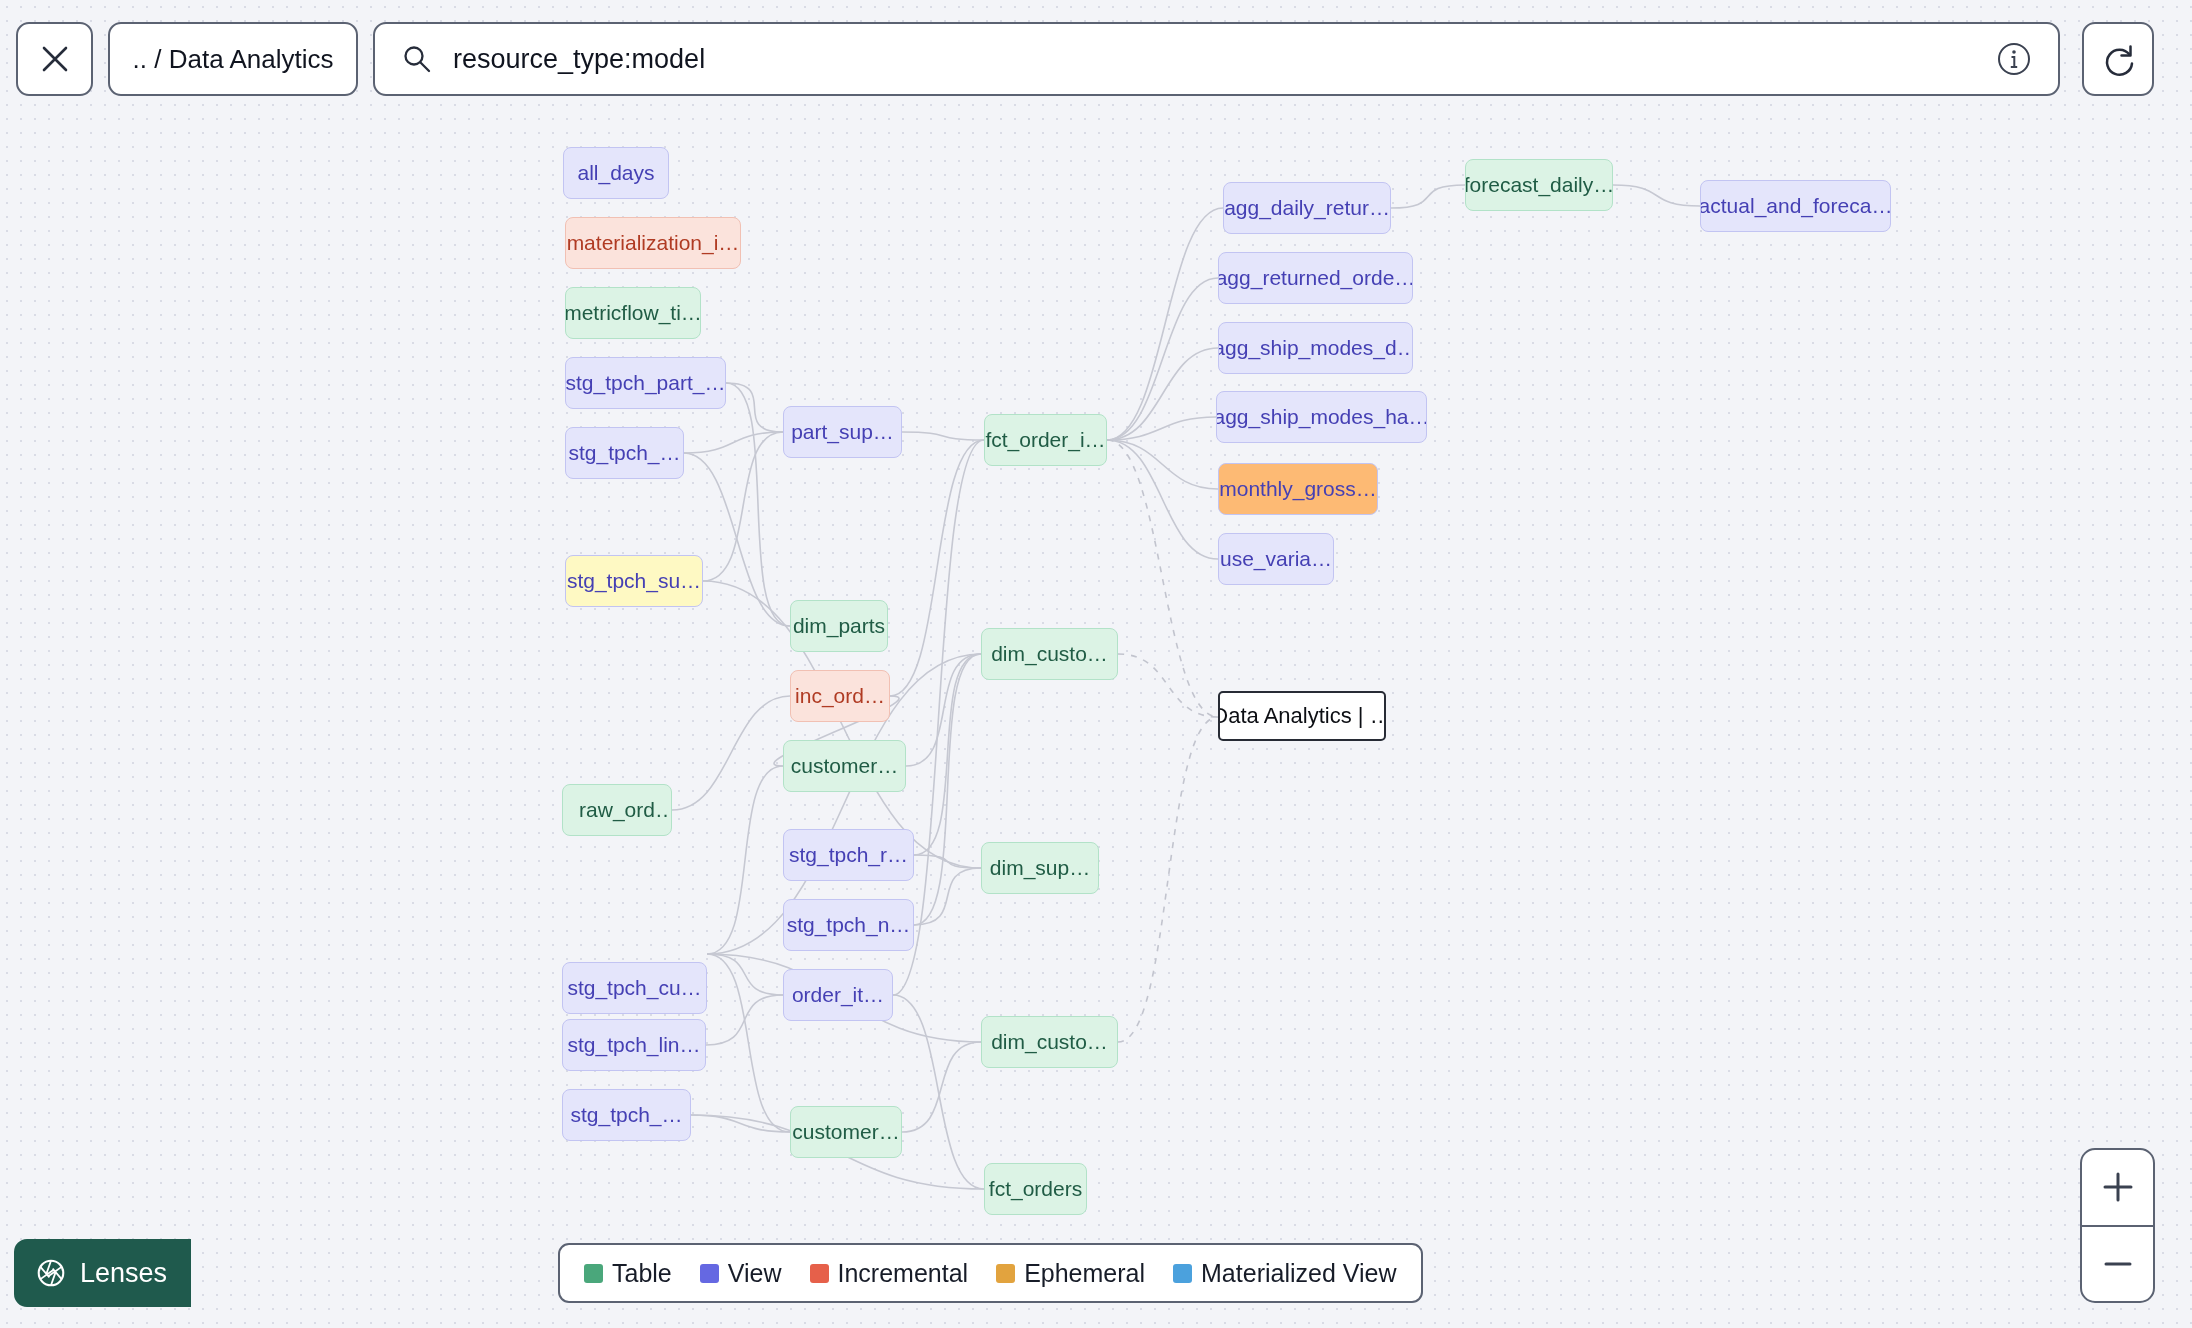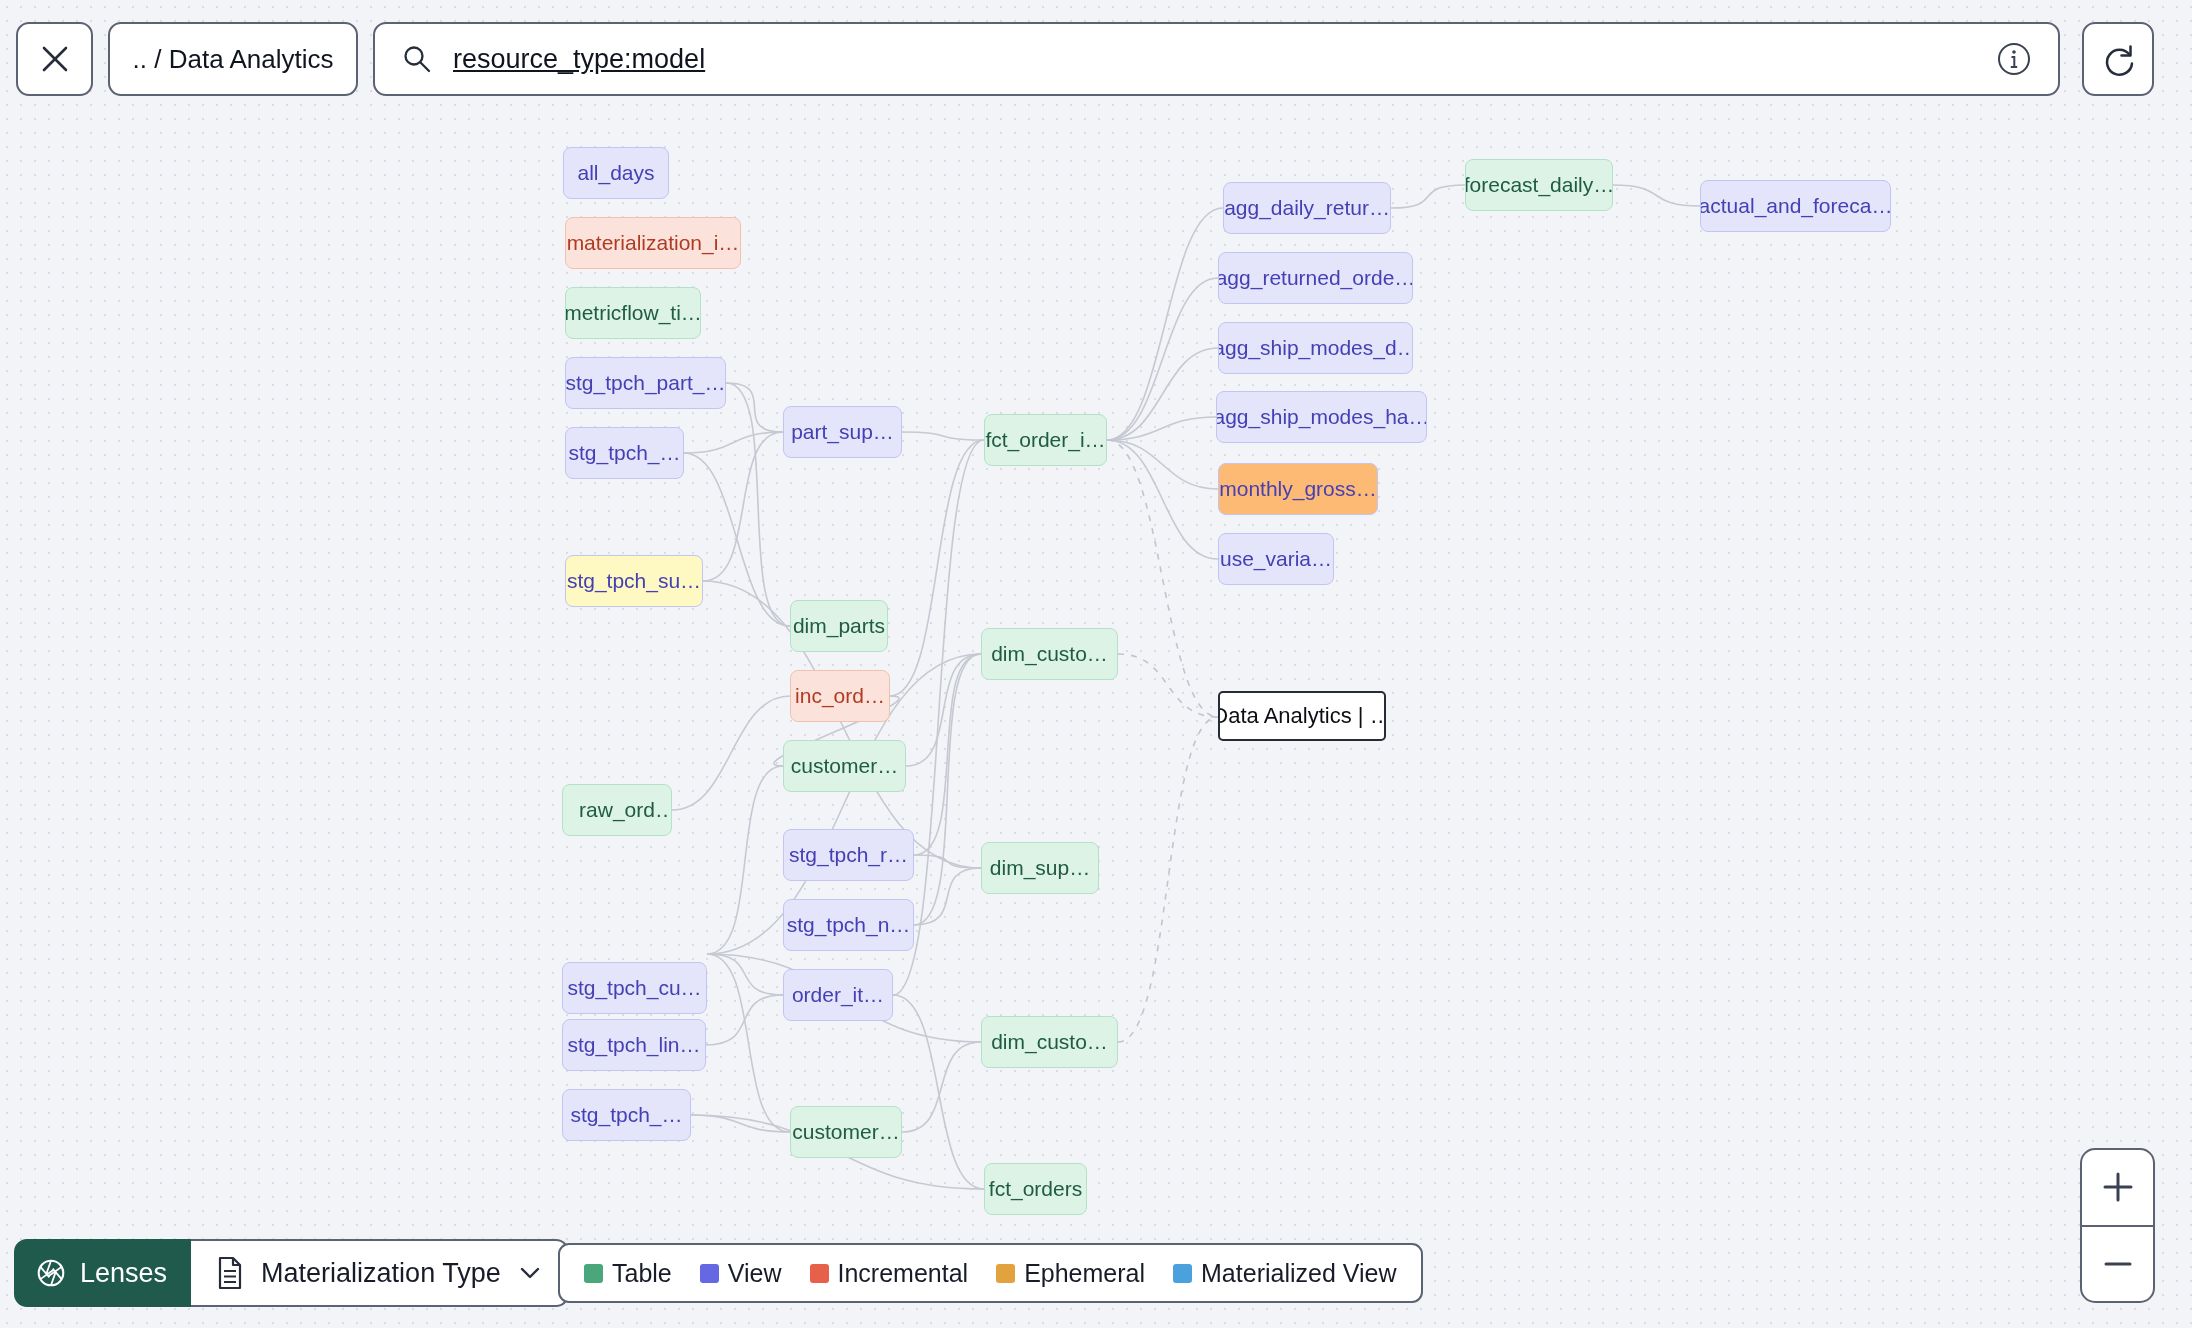--- a/index.html
+++ b/index.html
@@ -17,21 +17,21 @@
     position:absolute; top:22px; height:74px; background:#ffffff;
     border:2.5px solid #5b6272; border-radius:13px;
     display:flex; align-items:center;
   }
   .close-box   { left:16px;   width:77px;  justify-content:center; cursor:pointer; }
   .crumb-box   { left:108px;  width:250px; justify-content:center; font-size:26px; }
   .search-box  { left:373px;  width:1687px; padding:0 26px; gap:18px; }
   .refresh-box { left:2082px; width:72px;  justify-content:center; cursor:pointer; }
   .search-box input {
     flex:1; border:none; outline:none; background:transparent;
-    font-family:"Liberation Sans", sans-serif; font-size:27px; color:#10141f;text-decoration:underline;
+    font-family:"Liberation Sans", sans-serif; font-size:27px; color:#10141f;
   }
   .icon svg { display:block; }
   
   #edge-layer { position:absolute; left:0; top:0; width:2192px; height:1328px; }
   #nodes-layer { position:absolute; left:0; top:0; width:2192px; height:1328px; }
   .node {
     position:absolute; height:52px; border-radius:8px; border:1.5px solid;
     display:flex; align-items:center; justify-content:center;
     font-size:21px; white-space:nowrap; overflow:hidden; padding:0 10px;
     cursor:pointer; background:#fff;
@@ -186,35 +186,20 @@
 <div class="lenses-wrap">
   <div class="lenses-btn">
     <span class="icon">
       <svg width="34" height="34" viewBox="0 0 36 36">
         <circle cx="18" cy="18" r="13" fill="none" stroke="#ffffff" stroke-width="2.2"></circle>
         <path d="M18 5 L13.1 18.9 M6.8 11.5 L16.3 22.7 M6.8 24.5 L21.2 14.2 M18 31 L22.9 17.1 M29.2 24.5 L19.7 13.3 M29.2 11.5 L14.8 21.8" stroke="#ffffff" stroke-width="1.9" fill="none"></path>
       </svg>
     </span>
     <span>Lenses</span>
   </div>
-  <div class="lens-select">
-    <span class="icon">
-      <svg width="30" height="34" viewBox="0 0 30 34">
-          <path d="M5 2 h13 l7 7 v23 h-20 z" fill="none" stroke="#262c3a" stroke-width="2.2" stroke-linejoin="round"></path>
-          <path d="M18 2 v7 h7" fill="none" stroke="#262c3a" stroke-width="2.2" stroke-linejoin="round"></path>
-          <path d="M9 15 h12 M9 20.5 h12 M9 26 h12" stroke="#262c3a" stroke-width="2.2"></path>
-        </svg>
-    </span>
-    <span>Materialization Type</span>
-    <span class="icon">
-      <svg width="26" height="26" viewBox="0 0 26 26">
-          <path d="M5 9 L13 17 L21 9" fill="none" stroke="#262c3a" stroke-width="2.4" stroke-linecap="round" stroke-linejoin="round"></path>
-        </svg>
-    </span>
-  </div>
 </div>
 
 <div class="legend" id="legend">
     <div class="legend-item">
       <span class="legend-swatch" style="background: rgb(74, 167, 123);"></span>
       <span>Table</span>
     </div>
     <div class="legend-item">
       <span class="legend-swatch" style="background: rgb(101, 104, 226);"></span>
       <span>View</span>

